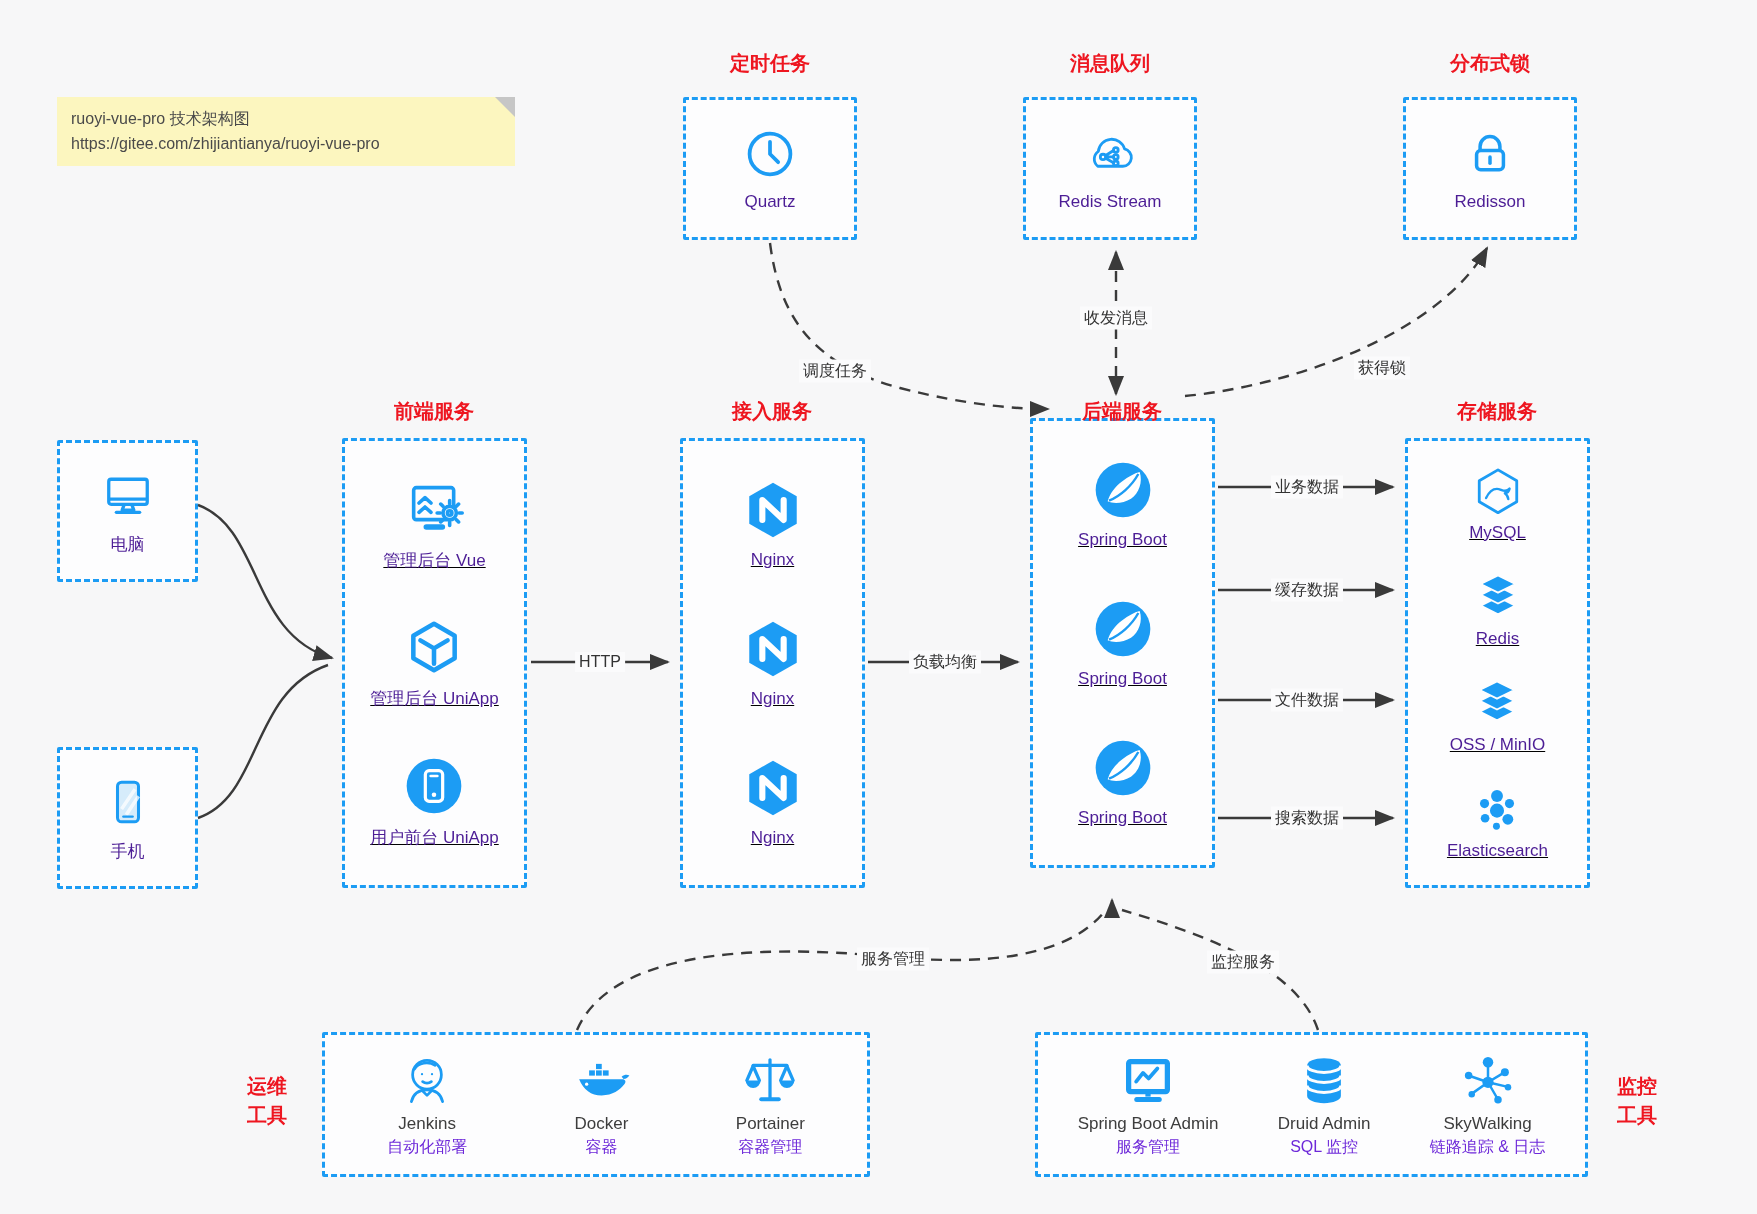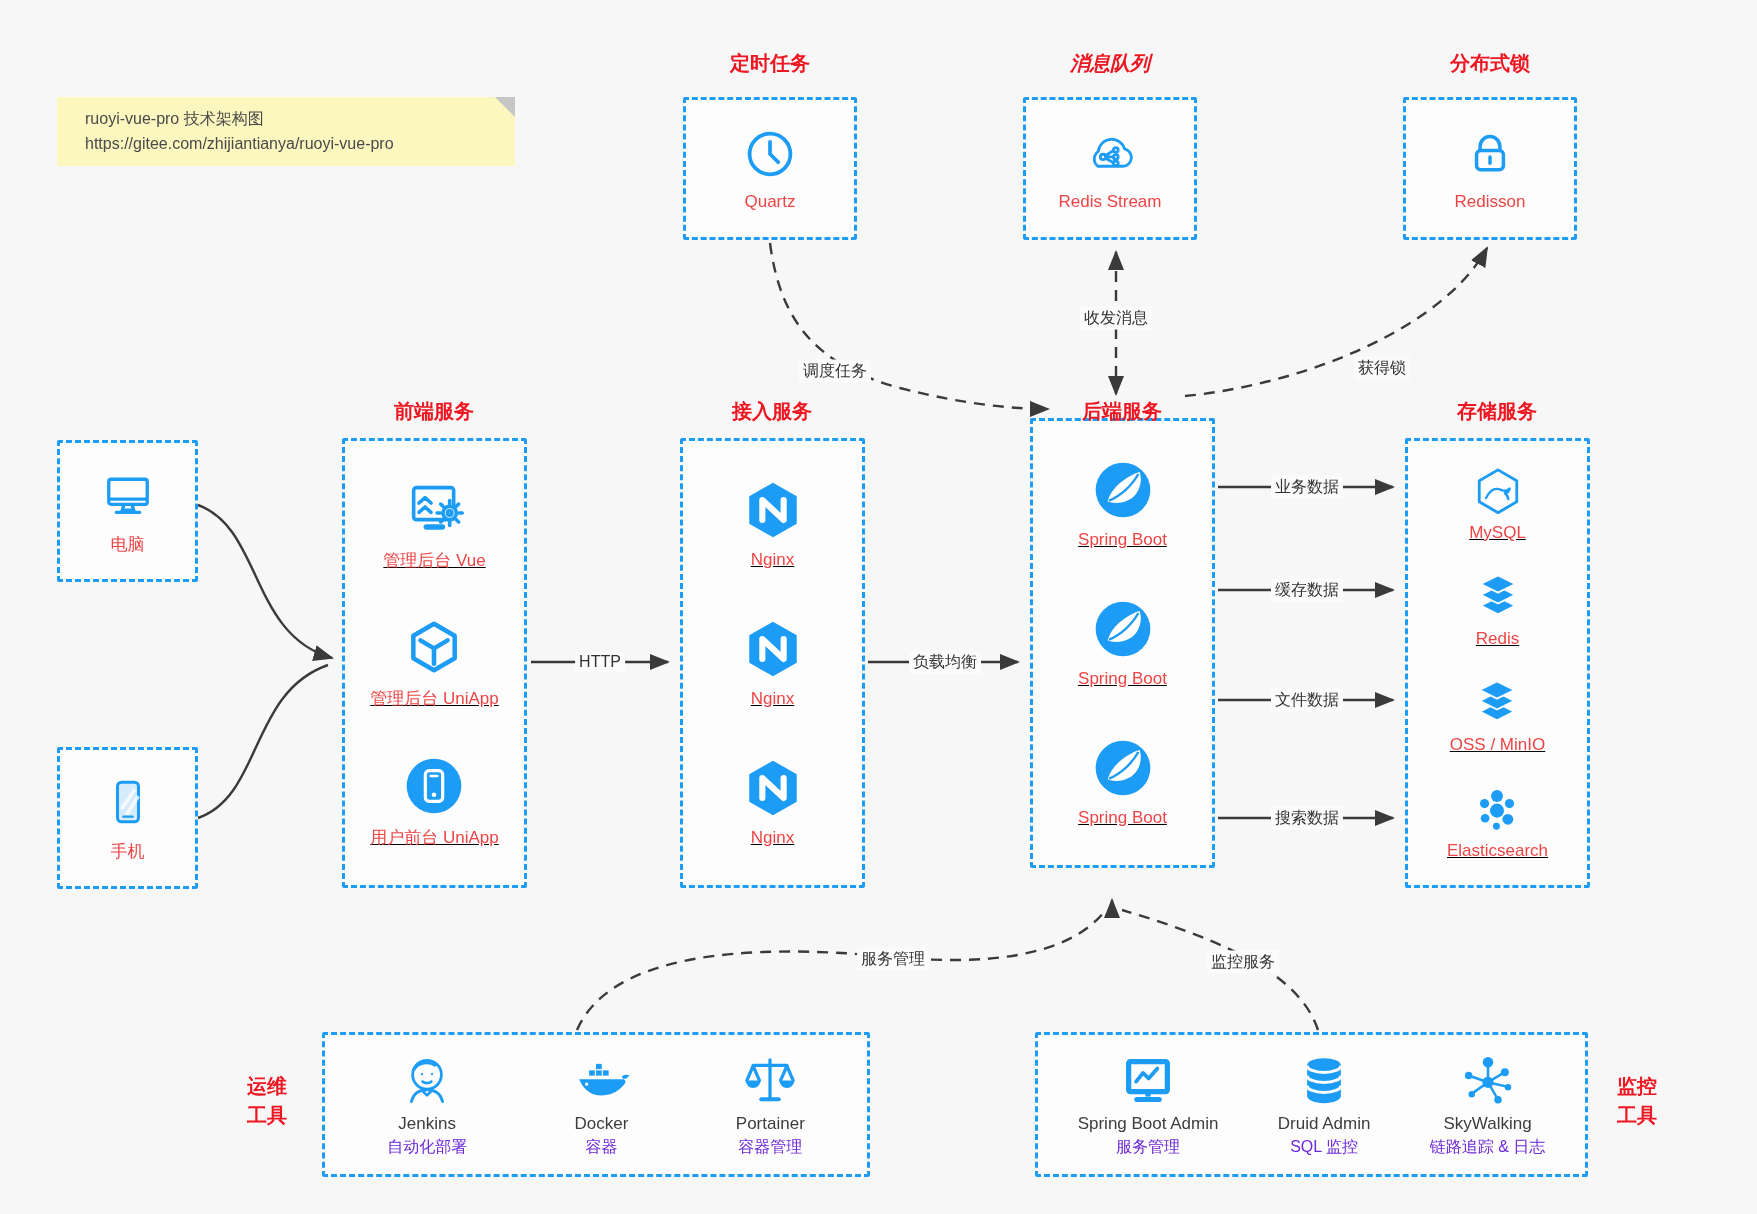--- a/index.html
+++ b/index.html
@@ -7,52 +7,52 @@
 
   .dbox{position:absolute;border:3px dashed #1c9cf4;background:#fdfdfe;border-radius:2px;box-sizing:border-box;display:flex;z-index:1;}
   .col{flex-direction:column;justify-content:space-around;align-items:center;padding:14px 0;}
   .rowbox{flex-direction:row;justify-content:space-around;align-items:center;padding:6px 10px;}
   .topbox{flex-direction:column;justify-content:center;align-items:center;gap:10px;}
 
   .rtitle{position:absolute;color:#ee1620;font-weight:bold;font-size:20px;white-space:nowrap;transform:translateX(-50%);z-index:2;}
   .side-label{position:absolute;color:#ee1620;font-weight:bold;font-size:20px;line-height:1.45;text-align:center;white-space:nowrap;z-index:2;}
 
   .nitem{display:flex;flex-direction:column;align-items:center;gap:8px;text-decoration:underline;}
-  .nlabel{font-size:17px;color:#ef4444;white-space:nowrap;}
+  .nlabel{font-size:17px;color:#4c1d95;white-space:nowrap;}
   .icon{display:inline-flex;}
   .i56 svg{width:56px;height:56px;}
   .i64 svg{width:64px;height:64px;}
   .i52 svg{width:52px;height:52px;}
   .i60 svg{width:60px;height:60px;}
 
   .bitem{display:flex;flex-direction:column;align-items:center;gap:3px;}
   .bname{font-size:17px;color:#3d3d3d;white-space:nowrap;}
   .bdesc{font-size:16px;color:#6d28d9;white-space:nowrap;}
 
   .elabel{position:absolute;transform:translate(-50%,-50%);font-size:16px;color:#333;background:#fbfbfc;padding:1px 4px;white-space:nowrap;z-index:6;}
 
   .overlay{position:absolute;left:0;top:0;z-index:5;pointer-events:none;}
 
-  #note{position:absolute;left:57px;top:97px;width:458px;height:69px;background:#fcf6bf;box-sizing:border-box;padding:10px 28px;z-index:2;}
+  #note{position:absolute;left:57px;top:97px;width:458px;height:69px;background:#fcf6bf;box-sizing:border-box;padding:10px 14px;z-index:2;}
   #note .ntext{font-size:16px;color:#4a4a4a;line-height:1.55;}
   #note .fold{position:absolute;right:0;top:0;width:20px;height:20px;background:#c6c6c6;clip-path:polygon(0 0,100% 100%,100% 0);}
 </style>
 </head>
 <body>
 
 <div id="canvas">
 
   <div id="note">
     <div class="fold"></div>
     <div class="ntext">ruoyi-vue-pro 技术架构图</div>
     <div class="ntext">https://gitee.com/zhijiantianya/ruoyi-vue-pro</div>
   </div>
 
   <div class="rtitle" style="left:770px;top:50px;">定时任务</div>
-  <div class="rtitle" style="left:1110px;top:50px;font-style:italic;">消息队列</div>
+  <div class="rtitle" style="left:1110px;top:50px;">消息队列</div>
   <div class="rtitle" style="left:1490px;top:50px;">分布式锁</div>
   <div class="rtitle" style="left:434px;top:398px;">前端服务</div>
   <div class="rtitle" style="left:772px;top:398px;">接入服务</div>
   <div class="rtitle" style="left:1122px;top:398px;">后端服务</div>
   <div class="rtitle" style="left:1497px;top:398px;">存储服务</div>
 
   <div class="dbox topbox" style="left:683px;top:97px;width:174px;height:143px;">
     <span class="icon i56">
       <svg viewBox="0 0 48 48">
           <circle cx="24" cy="24" r="17.5" fill="none" stroke="#1c9cf4" stroke-width="3.2"></circle>

